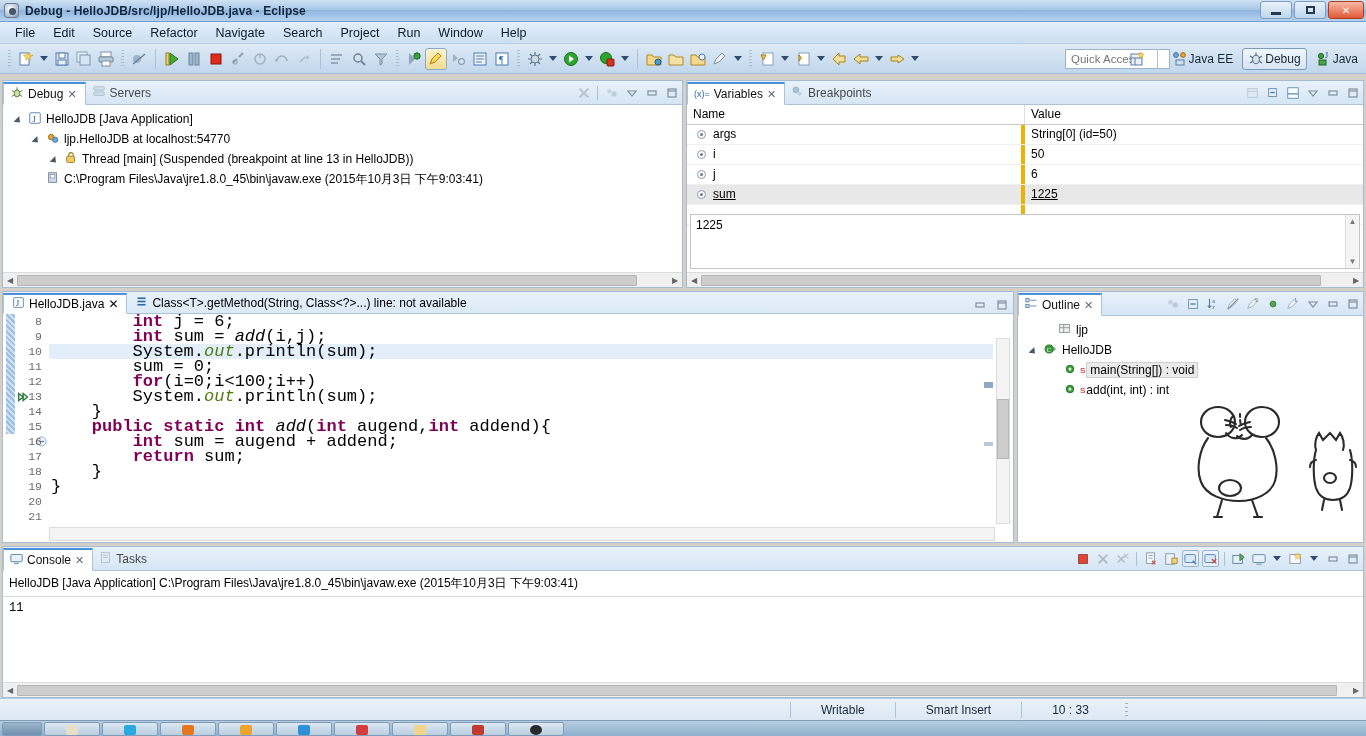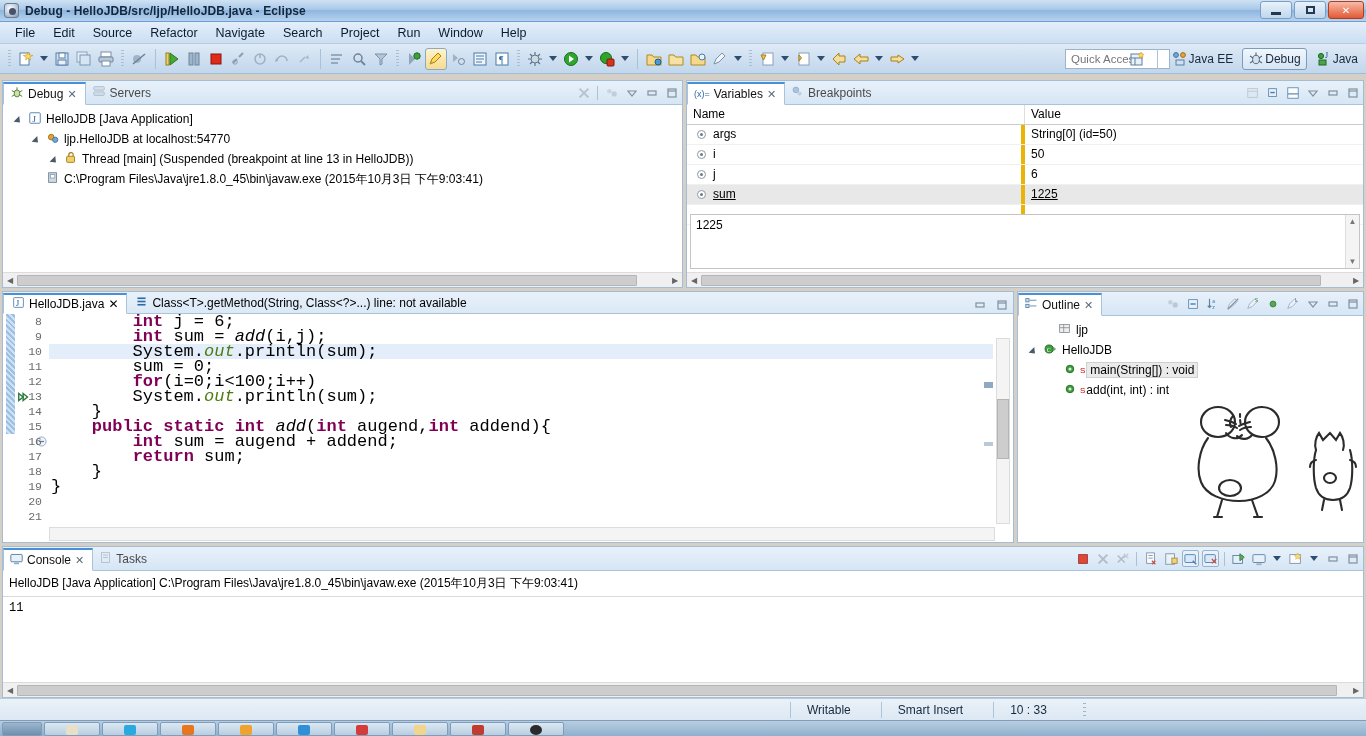--- a/index.html
+++ b/index.html
@@ -173,21 +173,21 @@
   .cs-hscroll{ position:absolute; left:0; right:0; bottom:0; height:15px; background:#f0f0f0;
     border-top:1px solid #dcdcdc; display:flex; align-items:center;}
 
   
   #statusbar{
     position:absolute; left:0; bottom:16px; width:100%; height:22px;
     background:linear-gradient(to bottom,#eaf1f8,#dce8f4); border-top:1px solid #b5cbe0;
     display:flex; align-items:center; font-size:12px; color:#15293d;
   }
   .sb-sep{ width:1px;height:16px;background:#b0c4d8; margin:0 10px;}
-  .sb-item{ padding:0 6px; }
+  .sb-item{ padding:0 6px;margin-left:14px; }
   .sb-dots{ width:3px;height:14px;
     background:repeating-linear-gradient(to bottom,#9fb4c8 0 1px,transparent 1px 4px);}
 
   
   #taskbar{
     position:absolute; left:0; bottom:0; width:100%; height:16px;
     background:linear-gradient(to bottom,#b8cde0,#8fb0cd);
     border-top:1px solid #7f9cba; display:flex; align-items:center; gap:2px; padding-left:2px;
   }
   .tbk{ width:56px;height:14px; border:1px solid #7f9cba; border-radius:2px;

